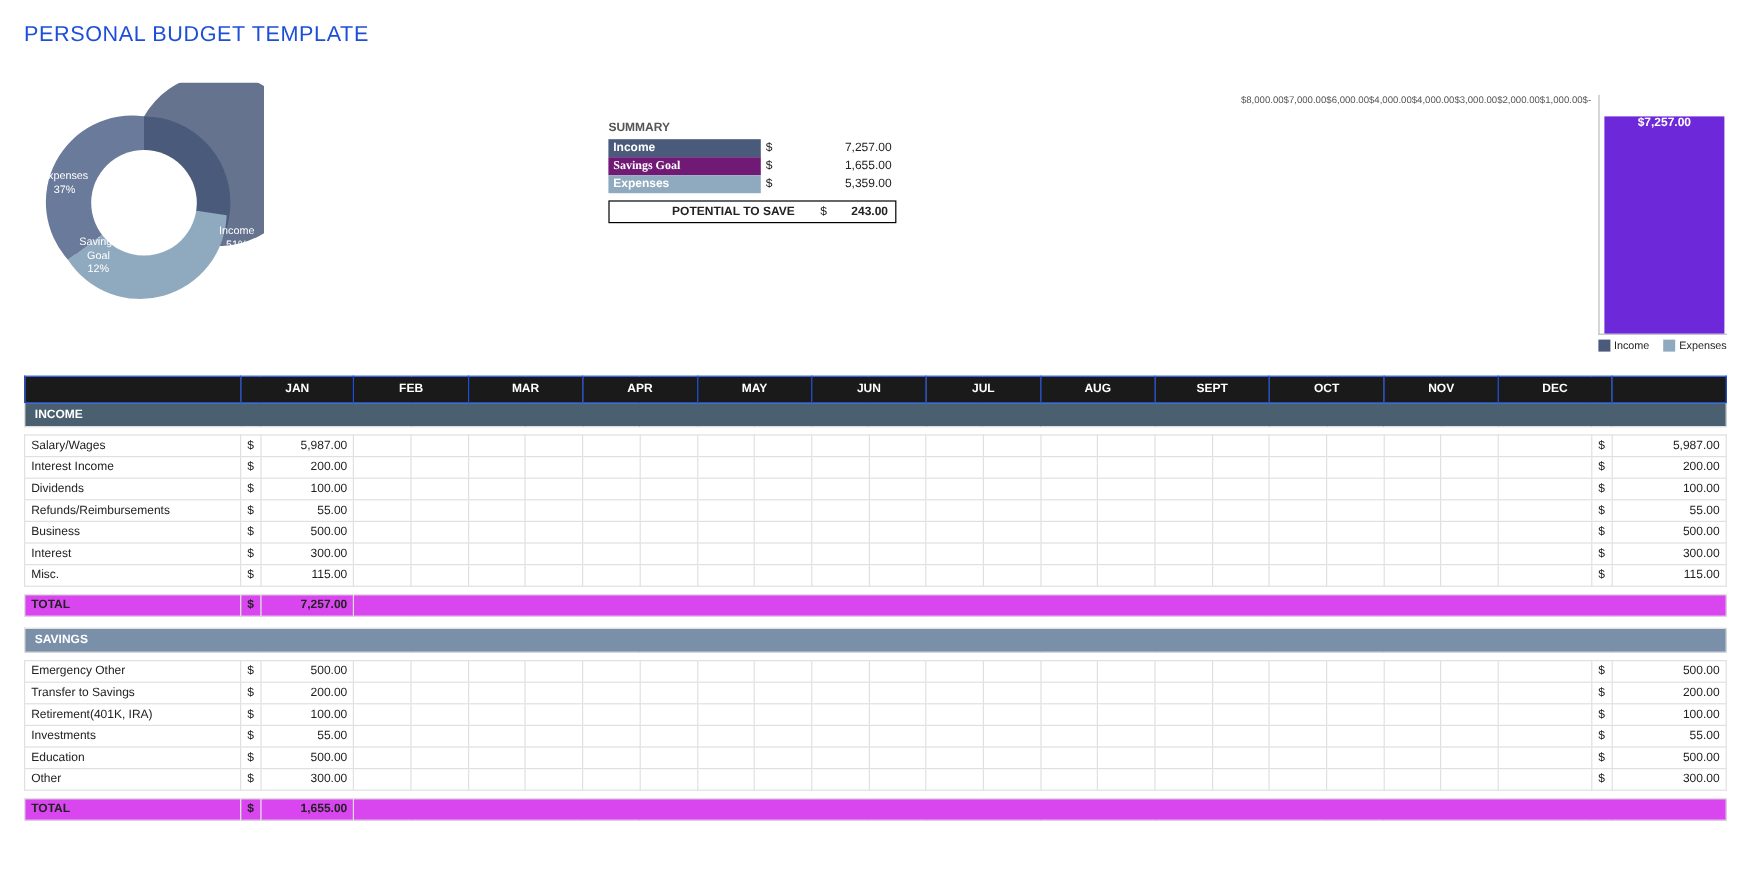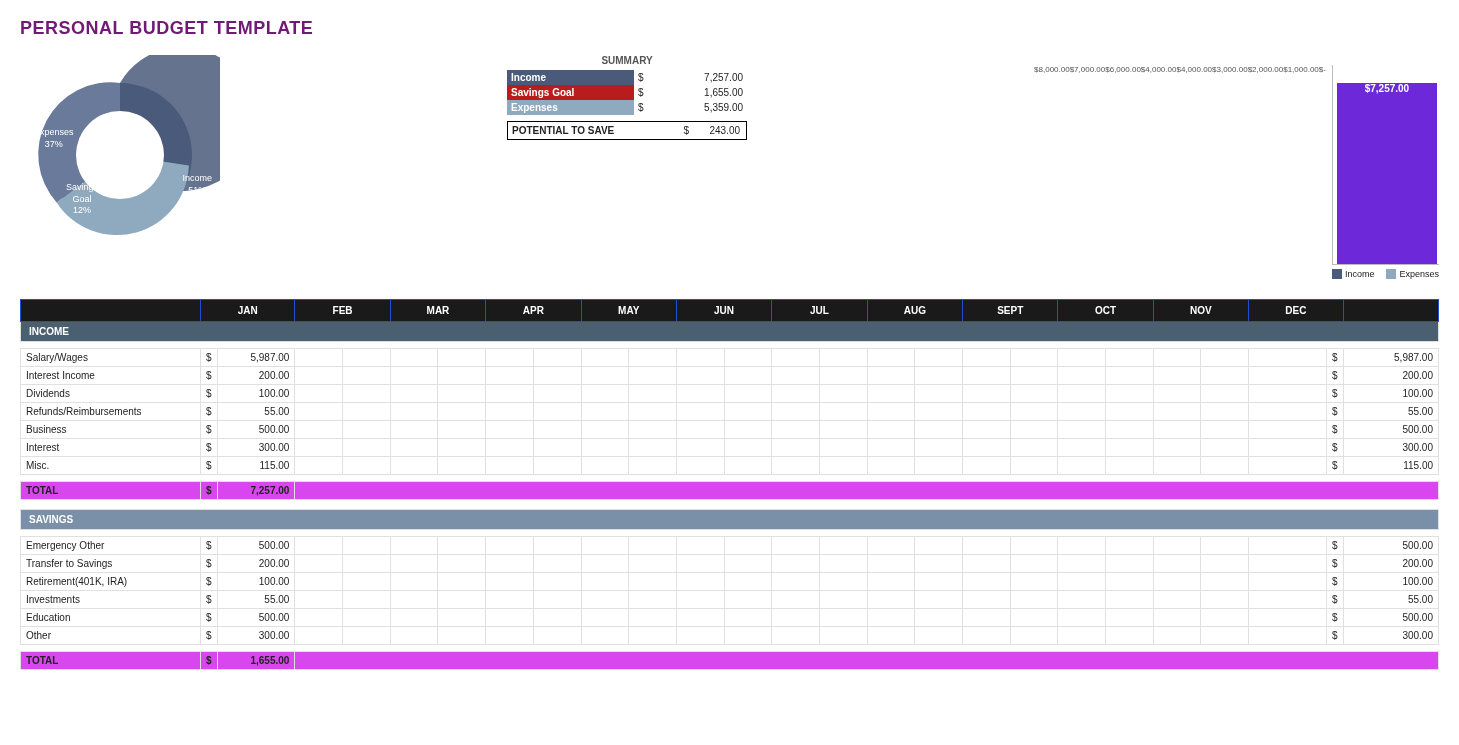--- a/index.html
+++ b/index.html
@@ -1,41 +1,41 @@
 <!DOCTYPE html>
 <html><head>
   <meta charset="utf-8">
   <style>
     * { box-sizing: border-box; margin: 0; padding: 0; }
     body { font-family: Arial, sans-serif; background: #fff; font-size: 11px; color: #222; }
     
     .page { width: 1459px; min-height: 745px; padding: 18px 20px; background: #fff; }
     
-    .page-title { font-size: 18px; font-weight: bold; color: #701a75; margin-bottom: 16px; letter-spacing: 0.5px; }
+    .page-title { font-size: 18px; font-weight: normal; color: #1d4ed8; margin-bottom: 30px; letter-spacing: 0.5px; }
     
     
     .charts-area { display: flex; align-items: flex-start; justify-content: space-between; margin-bottom: 20px; }
     
     
     .donut-container { position: relative; width: 200px; height: 200px; }
     
     
     .summary-container { width: 240px; }
-    .summary-title { text-align: center; font-size: 10px; font-weight: bold; margin-bottom: 4px; color: #555; }
+    .summary-title { font-size: 10px; font-weight: bold; margin-bottom: 4px; color: #555; margin-top: 32px; }
     .summary-table { width: 100%; border-collapse: collapse; font-size: 10px; }
     .summary-table td { padding: 2px 4px; }
     .summary-table .label-cell { background: #4a6fa5; color: #fff; font-weight: bold; width: 90px; }
     .summary-table .dollar-cell { width: 20px; }
     .summary-table .value-cell { text-align: right; width: 60px; }
     .summary-table tr:nth-child(2) .label-cell { background: #7a8fa8; }
     .summary-table tr:nth-child(3) .label-cell { background: #8faabf; }
-    .potential-row { margin-top: 6px; display: flex; align-items: center; border: 1.5px solid #000; }
+    .potential-row { margin-top: 6px; display: flex; align-items: center; border: 1.5px solid #000; padding-left: 48px; }
     .potential-label { font-weight: bold; font-size: 10px; padding: 3px 4px; flex: 1; }
     .potential-dollar { font-size: 10px; padding: 3px 2px; }
-    .potential-value { font-size: 10px; font-weight: normal; padding: 3px 6px; text-align: right; min-width: 55px; }
+    .potential-value { font-size: 10px; font-weight: bold; padding: 3px 6px; text-align: right; min-width: 55px; }
     
     
     .grid-container { width: 100%; }
     
     
     .budget-table { width: 100%; border-collapse: collapse; font-size: 10px; }
     .budget-table th { background: #1a1a1a; color: #fff; padding: 5px 8px; text-align: center; border: 1px solid #1d4ed8; font-size: 10px; }
     .budget-table th.label-col { width: 180px; text-align: left; }
     .budget-table th.month-col { width: 90px; }
     .budget-table th.total-col { width: 90px; }
@@ -90,21 +90,21 @@
     <div class="summary-container">
       <div class="summary-title">SUMMARY</div>
       <table class="summary-table">
         <tbody>
           <tr>
             <td class="label-cell" style="background:#4a5a7a;">Income</td>
             <td class="dollar-cell">$</td>
             <td class="value-cell">7,257.00</td>
           </tr>
           <tr>
-            <td class="label-cell" style="background:#b91c1c;">Savings Goal</td>
+            <td class="label-cell" style="background:#701a75;font-family:Liberation Serif, serif;">Savings Goal</td>
             <td class="dollar-cell">$</td>
             <td class="value-cell">1,655.00</td>
           </tr>
           <tr>
             <td class="label-cell" style="background:#8faabf;">Expenses</td>
             <td class="dollar-cell">$</td>
             <td class="value-cell">5,359.00</td>
           </tr>
         </tbody>
       </table>

